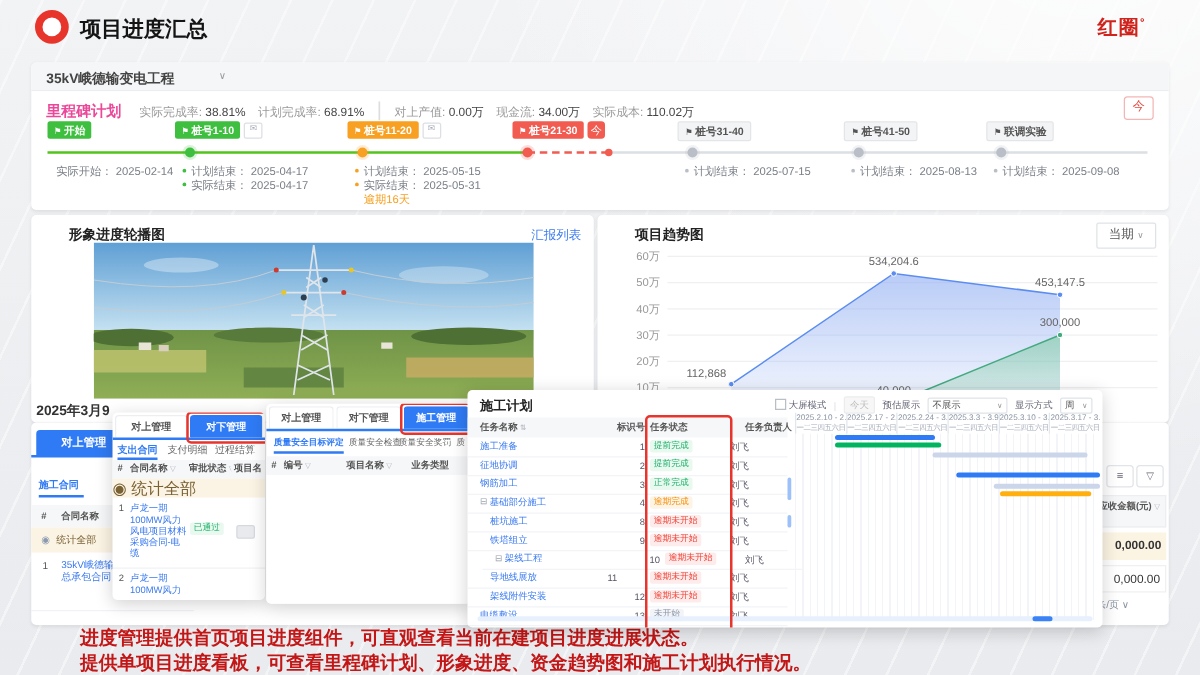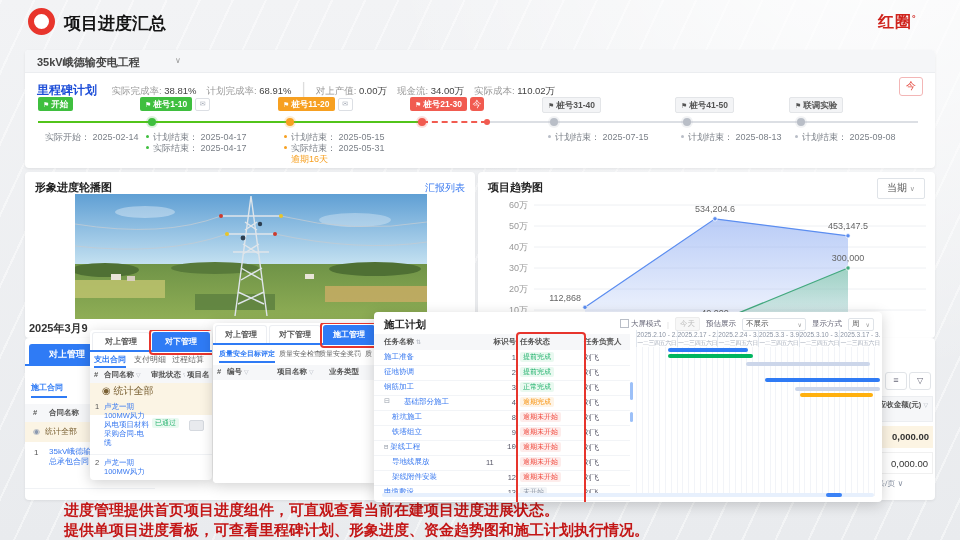--- a/index.html
+++ b/index.html
@@ -5,21 +5,21 @@
   html,body{margin:0;padding:0;}
   .screen{position:relative;width:960px;height:540px;overflow:hidden;
     font-family:"Liberation Sans","DejaVu Sans",sans-serif;
     background:
       radial-gradient(circle at 90% -20%, rgba(255,255,255,.95), rgba(255,255,255,0) 45%),
       repeating-linear-gradient(115deg, rgba(255,255,255,.45) 0 2px, rgba(0,0,0,0) 2px 30px),
       linear-gradient(#f2f3f5,#e9ebee);}
   .abs{position:absolute;}
   .card{position:absolute;background:#fff;border-radius:4px;box-shadow:0 1px 3px rgba(0,0,0,.07);}
   .fpanel{position:absolute;background:#fff;border-radius:4px;box-shadow:0 3px 14px rgba(0,0,0,.18);overflow:hidden;}
-  .card-title{position:absolute;font-size:11px;font-weight:bold;color:#222;}
+  .card-title{position:absolute;font-size:11px;font-weight:bold;color:#222;margin-left:20px;}
   .link{color:#3a7af0;font-size:10px;}
   .annot{position:absolute;border:2px solid #e7352d;border-radius:4px;pointer-events:none;z-index:40;}
   .ptab{position:absolute;height:18px;line-height:18px;text-align:center;font-size:8px;font-weight:bold;color:#555;background:#fff;border:1px solid #eceef2;border-bottom:none;border-radius:3px 3px 0 0;box-sizing:border-box;}
   .ptab.active{background:#2f7bf5;color:#fff;border-color:#2f7bf5;}
   .badge{display:inline-block;border-radius:2px;font-size:7px;line-height:10px;padding:0 3px;}
   .th{background:#f6f7f9;color:#555;font-size:7.5px;font-weight:bold;box-sizing:border-box;}
   .filter-glyph{color:#b9bec7;font-size:6px;}
   .footer-line{position:absolute;left:64px;font-size:15px;font-weight:bold;color:#c31616;white-space:nowrap;}
   .selbox{display:inline-flex;justify-content:space-between;align-items:center;border:1px solid #dfe3e8;border-radius:2px;background:#fff;color:#555;padding:0 3px;height:13px;box-sizing:border-box;}
   svg text{font-family:"Liberation Sans","DejaVu Sans",sans-serif;}
@@ -36,21 +36,21 @@
   <div class="abs" style="left:878px;top:12px;font-size:16px;font-weight:bold;color:#cf231c;letter-spacing:1px;">
     <span>红圈</span><sup style="font-size:9px;">°</sup>
   </div>
 
   <div class="card" style="left:25px;top:50px;width:910px;height:118px;">
     <div class="abs" style="left:0;top:0;width:100%;height:23px;background:#f5f6f8;border-bottom:1px solid #ebedf0;border-radius:4px 4px 0 0;box-sizing:border-box;">
       <span style="position:absolute;left:12px;top:5px;font-size:11px;font-weight:bold;color:#444;">35kV峨德输变电工程</span>
       <span style="position:absolute;left:150px;top:6px;font-size:8px;color:#999;">∨</span>
     </div>
     <div class="abs" style="left:12px;top:30px;">
-      <b style="font-size:12px;color:#1d4ed8;">里程碑计划</b>
+      <b style="font-size:12px;color:#ec4899;">里程碑计划</b>
       <span id="stats"><span style="font-size: 9.5px; color: rgb(153, 153, 153); margin-left: 10px;">实际完成率: </span><span style="font-size: 9.5px; color: rgb(68, 68, 68);">38.81%</span><span style="font-size: 9.5px; color: rgb(153, 153, 153); margin-left: 10px;">计划完成率: </span><span style="font-size: 9.5px; color: rgb(68, 68, 68);">68.91%</span><span style="color: rgb(221, 221, 221); margin-left: 10px;">|</span><span style="font-size: 9.5px; color: rgb(153, 153, 153); margin-left: 10px;">对上产值: </span><span style="font-size: 9.5px; color: rgb(68, 68, 68);">0.00万</span><span style="font-size: 9.5px; color: rgb(153, 153, 153); margin-left: 10px;">现金流: </span><span style="font-size: 9.5px; color: rgb(68, 68, 68);">34.00万</span><span style="font-size: 9.5px; color: rgb(153, 153, 153); margin-left: 10px;">实际成本: </span><span style="font-size: 9.5px; color: rgb(68, 68, 68);">110.02万</span></span>
     </div>
     <div class="abs" style="right:12px;top:27px;width:22px;height:17px;border:1px solid #f3b6b6;color:#e4493f;background:#fff;border-radius:3px;font-size:10px;line-height:16px;text-align:center;">今</div>
     <div id="timeline" class="abs" style="left:0;top:44px;width:910px;height:72px;">
         <div style="position: absolute; top: 27px; height: 0px; border-top: 2px solid rgb(82, 196, 26); left: 13px; width: 384px;"></div>
         <div style="position: absolute; top: 27px; height: 0px; border-top: 2px dashed rgb(241, 91, 80); left: 397px; width: 65px;"></div>
         <div style="position: absolute; top: 27px; height: 0px; border-top: 2px solid rgb(220, 223, 228); left: 462px; width: 431px;"></div>
         <div style="position: absolute; left: 459px; top: 25px; width: 6px; height: 6px; border-radius: 50%; background: rgb(241, 91, 80);"></div>
         <div style="position: absolute; left: 13px; top: 3px; display: flex; gap: 3px; align-items: center;">
           <span style="height: 14px; line-height: 14px; padding: 0px 5px; border-radius: 2px; font-size: 8.5px; font-weight: bold; white-space: nowrap; background: rgb(63, 191, 63); color: rgb(255, 255, 255);"><span style="font-size: 7px; margin-right: 2px;">⚑</span><span>开始</span></span>
@@ -237,21 +237,21 @@
       <div style="position: absolute; left: 4px; top: 24px; font-size: 8px; font-weight: bold; color: rgb(47, 123, 245); white-space: nowrap;">支出合同</div>
       <div style="position: absolute; left: 4px; top: 36px; width: 32px; height: 2px; background: rgb(47, 123, 245);"></div>
       <div style="position: absolute; left: 44px; top: 24px; font-size: 8px; font-weight: normal; color: rgb(102, 102, 102); white-space: nowrap;">支付明细</div>
       <div style="position: absolute; left: 82px; top: 24px; font-size: 8px; font-weight: normal; color: rgb(102, 102, 102); white-space: nowrap;">过程结算</div>
       <div class=" th" style="position: absolute; left: 0px; top: 38px; width: 100%; height: 15px;">
         <span style="position: absolute; left: 4px; top: 2px; width: 10px; overflow: hidden; white-space: nowrap;">#</span>
         <span style="position: absolute; left: 14px; top: 2px; width: 45px; overflow: hidden; white-space: nowrap;">合同名称<span class="filter-glyph" style="margin-left: 2px;">▽</span></span>
         <span style="position: absolute; left: 61px; top: 2px; width: 34px; overflow: hidden; white-space: nowrap;">审批状态<span class="filter-glyph" style="margin-left: 2px;">▽</span></span>
         <span style="position: absolute; left: 97px; top: 2px; width: 25px; overflow: hidden; white-space: nowrap;">项目名</span>
       </div>
-      <div style="position: absolute; left: 0px; top: 53px; width: 100%; height: 32px; background: rgb(251, 244, 228); font-size: 10px; color: rgb(122, 97, 52); line-height: 15px; padding-left: 12px; box-sizing: border-box;">◉ 统计全部</div>
+      <div style="position: absolute; left: 0px; top: 53px; width: 100%; height: 15px; background: rgb(251, 244, 228); font-size: 13px; color: rgb(122, 97, 52); line-height: 15px; padding-left: 0; box-sizing: border-box;">◉ 统计全部</div>
       <div style="position: absolute; left: 0px; top: 68px; width: 100%; height: 56px; border-bottom: 1px solid rgb(240, 242, 245);">
         <span style="position: absolute; left: 5px; top: 4px; font-size: 7.5px; color: rgb(85, 85, 85);">1</span>
         <div style="position: absolute; left: 14px; top: 4px; width: 45px; font-size: 7.5px; line-height: 9px; color: rgb(58, 122, 240);">卢龙一期100MW风力风电项目材料采购合同-电缆</div>
         <span class="badge" style="position: absolute; left: 62px; top: 20px; color: rgb(35, 178, 109); background: rgb(233, 249, 240);">已通过</span>
         <div style="position: absolute; left: 99px; top: 22px; width: 13px; height: 9px; background: rgb(232, 234, 238); border-radius: 2px; border: 1px solid rgb(213, 217, 223);"></div>
       </div>
       <div style="position: absolute; left: 0px; top: 124px; width: 100%; height: 26px;">
         <span style="position: absolute; left: 5px; top: 4px; font-size: 7.5px; color: rgb(85, 85, 85);">2</span>
         <div style="position: absolute; left: 14px; top: 4px; width: 45px; font-size: 7.5px; line-height: 9px; color: rgb(58, 122, 240);">卢龙一期100MW风力</div>
       </div>
@@ -294,21 +294,21 @@
         <span>显示方式</span>
         <span class="selbox" style="width: 26px;">
           <span>周</span>
           <span style="font-size: 6px; color: rgb(153, 153, 153);">∨</span>
         </span>
       </div>
       <div class=" th" style="position: absolute; left: 0px; top: 22px; width: 256px; height: 16px;">
         <span style="position: absolute; left: 10px; top: 3px; width: 100px;">任务名称<span style="margin-left: 2px; color: rgb(185, 190, 199); font-size: 6px;">⇅</span></span>
         <span style="position: absolute; left: 112px; top: 3px; width: 30px; text-align: right;">标识号</span>
         <span style="position: absolute; left: 146px; top: 3px; width: 58px;">任务状态</span>
-        <span style="position: absolute; left: 210px; top: 3px; width: 48px;">任务负责人</span>
+        <span style="position: absolute; left: 210px; top: 3px; width: 48px; padding-left: 12px;">任务负责人</span>
       </div>
       <div style="position: absolute; left: 0px; top: 38px; width: 256px; height: 15px; border-bottom: 1px solid rgb(242, 244, 247);">
         <div style="position: absolute; left: 10px; top: 2px; width: 100px; font-size: 7.5px; color: rgb(58, 122, 240); white-space: nowrap; overflow: hidden; display: flex; gap: 2px; align-items: center;">
           <span>施工准备</span>
         </div>
         <span style="position: absolute; left: 112px; top: 3px; width: 30px; text-align: right; font-size: 7.5px; color: rgb(85, 85, 102);">1</span>
         <span class="badge" style="position: absolute; left: 146px; top: 2px; color: rgb(35, 178, 109); background: rgb(233, 249, 240);">提前完成</span>
         <span style="position: absolute; left: 210px; top: 3px; font-size: 7.5px; color: rgb(85, 85, 102);">刘飞</span>
       </div>
       <div style="position: absolute; left: 0px; top: 53px; width: 256px; height: 15px; border-bottom: 1px solid rgb(242, 244, 247);">
@@ -321,21 +321,21 @@
       </div>
       <div style="position: absolute; left: 0px; top: 68px; width: 256px; height: 15px; border-bottom: 1px solid rgb(242, 244, 247);">
         <div style="position: absolute; left: 10px; top: 2px; width: 100px; font-size: 7.5px; color: rgb(58, 122, 240); white-space: nowrap; overflow: hidden; display: flex; gap: 2px; align-items: center;">
           <span>钢筋加工</span>
         </div>
         <span style="position: absolute; left: 112px; top: 3px; width: 30px; text-align: right; font-size: 7.5px; color: rgb(85, 85, 102);">3</span>
         <span class="badge" style="position: absolute; left: 146px; top: 2px; color: rgb(35, 178, 109); background: rgb(233, 249, 240);">正常完成</span>
         <span style="position: absolute; left: 210px; top: 3px; font-size: 7.5px; color: rgb(85, 85, 102);">刘飞</span>
       </div>
       <div style="position: absolute; left: 0px; top: 83px; width: 256px; height: 15px; border-bottom: 1px solid rgb(242, 244, 247);">
-        <div style="position: absolute; left: 10px; top: 2px; width: 100px; font-size: 7.5px; color: rgb(58, 122, 240); white-space: nowrap; overflow: hidden; display: flex; gap: 14px; align-items: flex-start;">
+        <div style="position: absolute; left: 10px; top: 2px; width: 100px; font-size: 7.5px; color: rgb(58, 122, 240); white-space: nowrap; overflow: hidden; display: flex; gap: 2px; align-items: flex-start;">
           <span style="color: rgb(153, 160, 171); font-size: 7px;">⊟</span>
           <span>基础部分施工</span>
         </div>
         <span style="position: absolute; left: 112px; top: 3px; width: 30px; text-align: right; font-size: 7.5px; color: rgb(85, 85, 102);">4</span>
         <span class="badge" style="position: absolute; left: 146px; top: 2px; color: rgb(247, 144, 9); background: rgb(254, 244, 230);">逾期完成</span>
         <span style="position: absolute; left: 210px; top: 3px; font-size: 7.5px; color: rgb(85, 85, 102);">刘飞</span>
       </div>
       <div style="position: absolute; left: 0px; top: 98px; width: 256px; height: 15px; border-bottom: 1px solid rgb(242, 244, 247);">
         <div style="position: absolute; left: 18px; top: 2px; width: 92px; font-size: 7.5px; color: rgb(58, 122, 240); white-space: nowrap; overflow: hidden; display: flex; gap: 2px; align-items: flex-end;">
           <span>桩坑施工</span>
@@ -345,21 +345,21 @@
         <span style="position: absolute; left: 210px; top: 3px; font-size: 7.5px; color: rgb(85, 85, 102);">刘飞</span>
       </div>
       <div style="position: absolute; left: 0px; top: 113px; width: 256px; height: 15px; border-bottom: 1px solid rgb(242, 244, 247);">
         <div style="position: absolute; left: 18px; top: 2px; width: 92px; font-size: 7.5px; color: rgb(58, 122, 240); white-space: nowrap; overflow: hidden; display: flex; gap: 2px; align-items: center;">
           <span>铁塔组立</span>
         </div>
         <span style="position: absolute; left: 112px; top: 3px; width: 30px; text-align: right; font-size: 7.5px; color: rgb(85, 85, 102);">9</span>
         <span class="badge" style="position: absolute; left: 146px; top: 2px; color: rgb(240, 68, 56); background: rgb(253, 236, 235);">逾期未开始</span>
         <span style="position: absolute; left: 210px; top: 3px; font-size: 7.5px; color: rgb(85, 85, 102);">刘飞</span>
       </div>
-      <div style="position: absolute; left: 0px; top: 128px; width: 256px; height: 15px; border-bottom: 1px solid rgb(242, 244, 247); font-family: Liberation Mono, monospace;">
+      <div style="position: absolute; left: 12px; top: 128px; width: 256px; height: 15px; border-bottom: 1px solid rgb(242, 244, 247);">
         <div style="position: absolute; left: 10px; top: 2px; width: 100px; font-size: 7.5px; color: rgb(58, 122, 240); white-space: nowrap; overflow: hidden; display: flex; gap: 2px; align-items: center;">
           <span style="color: rgb(153, 160, 171); font-size: 7px;">⊟</span>
           <span>架线工程</span>
         </div>
         <span style="position: absolute; left: 112px; top: 3px; width: 30px; text-align: right; font-size: 7.5px; color: rgb(85, 85, 102);">10</span>
         <span class="badge" style="position: absolute; left: 146px; top: 2px; color: rgb(240, 68, 56); background: rgb(253, 236, 235);">逾期未开始</span>
         <span style="position: absolute; left: 210px; top: 3px; font-size: 7.5px; color: rgb(85, 85, 102);">刘飞</span>
       </div>
       <div style="position: absolute; left: 0px; top: 143px; width: 256px; height: 15px; border-bottom: 1px solid rgb(242, 244, 247);">
         <div style="position: absolute; left: 18px; top: 2px; width: 92px; font-size: 7.5px; color: rgb(58, 122, 240); white-space: nowrap; overflow: hidden; display: flex; gap: 2px; align-items: center;">

